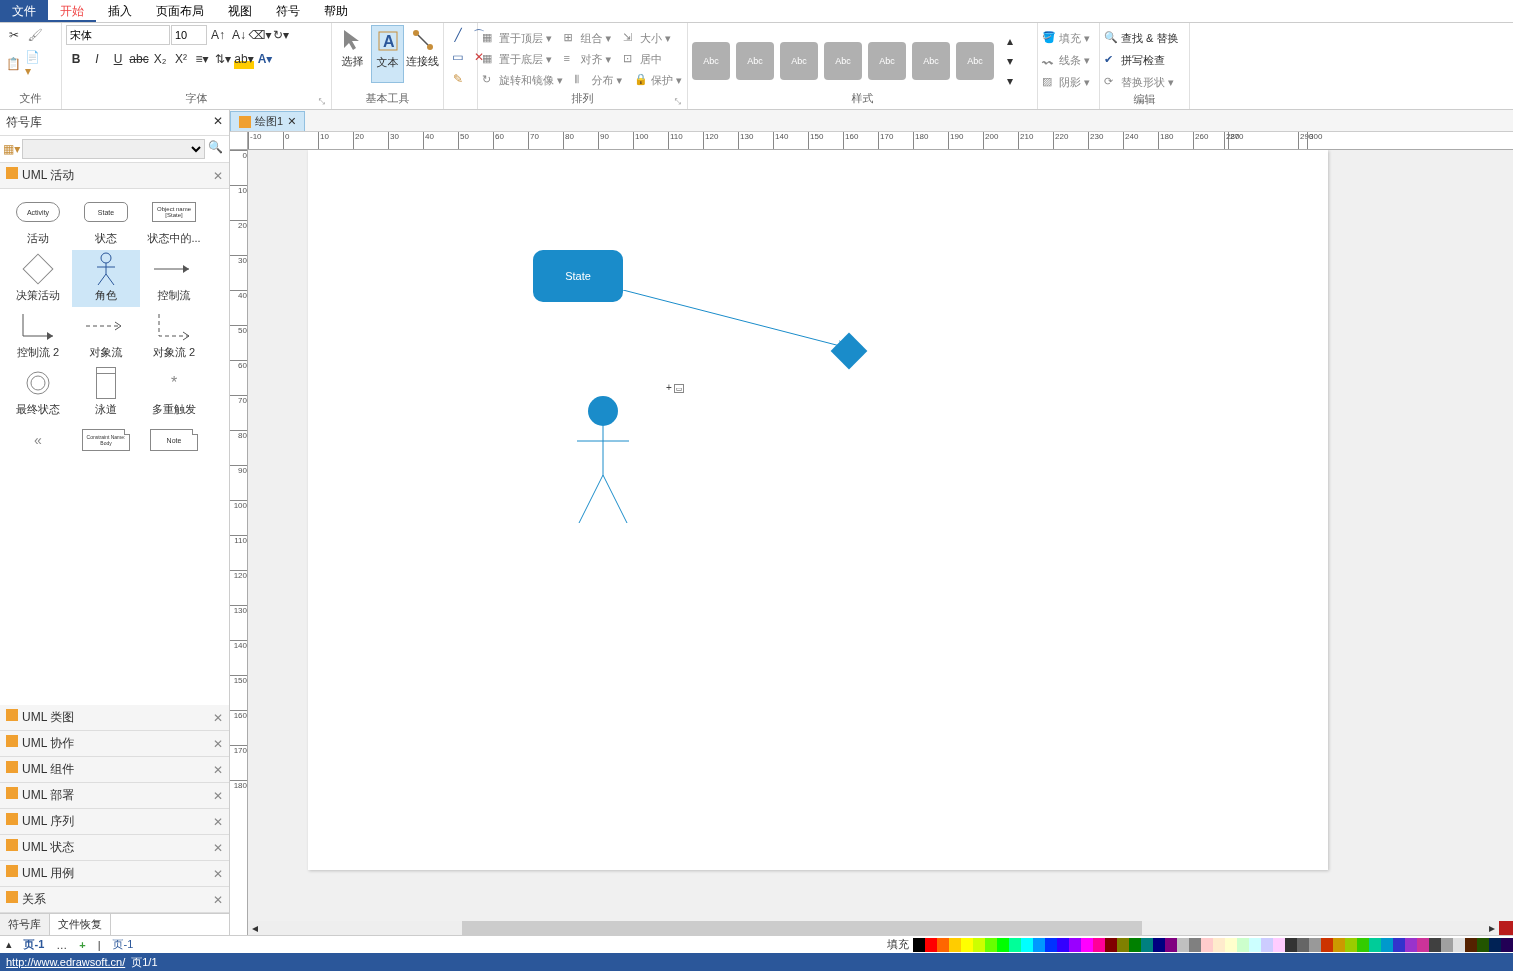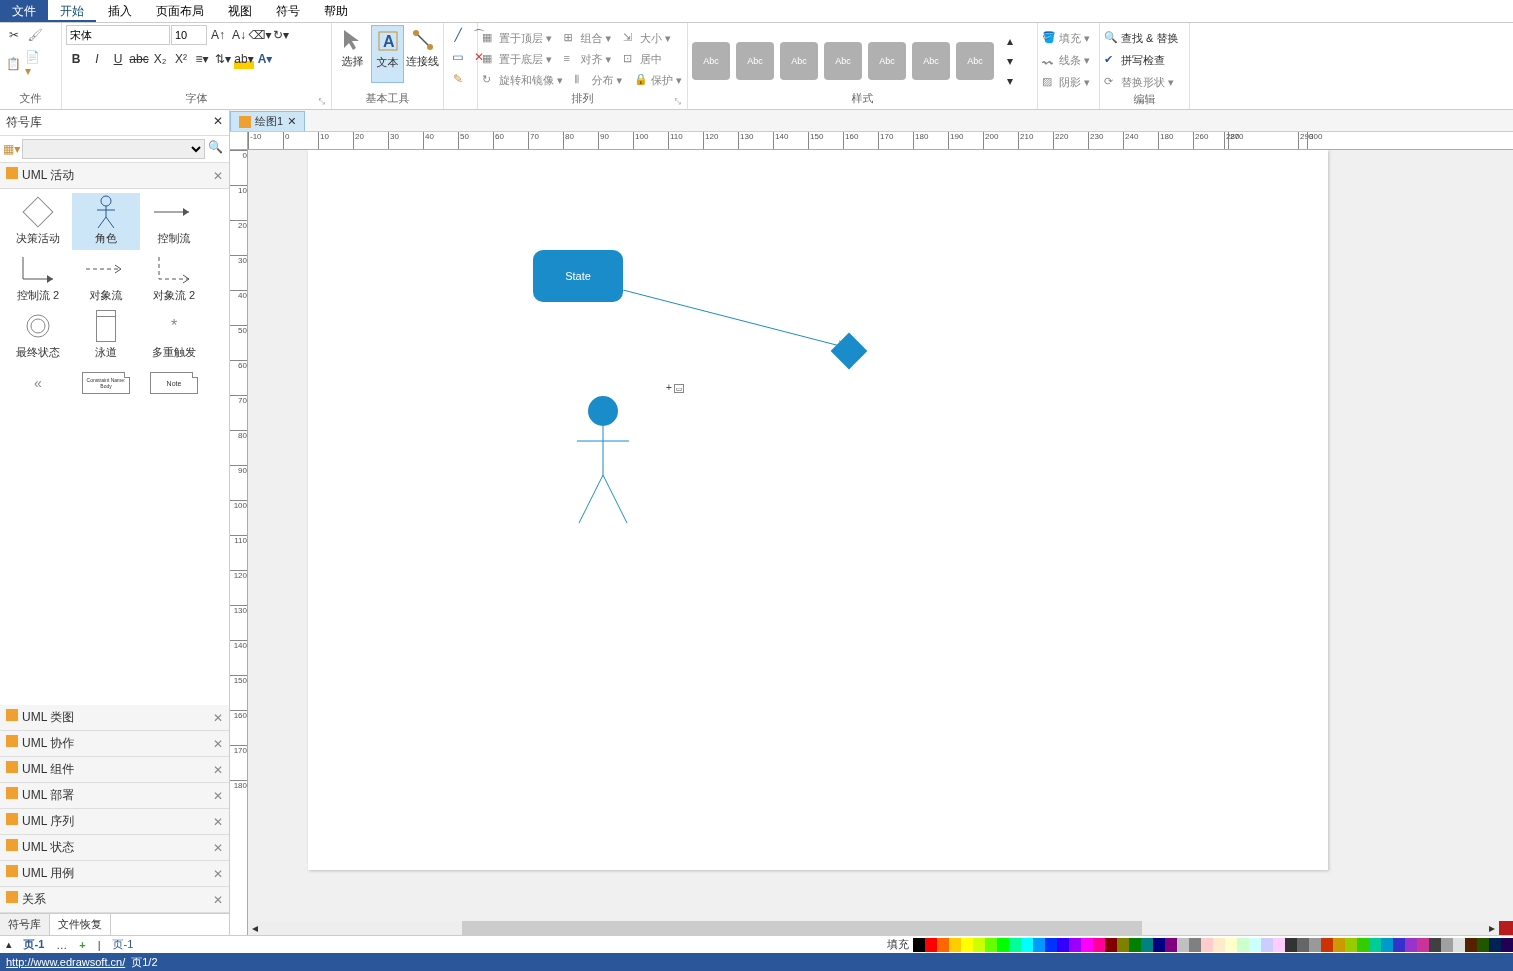--- a/index.html
+++ b/index.html
@@ -2,21 +2,21 @@
 <html><head>
 <meta charset="utf-8">
 <style>
 * { box-sizing: border-box; margin: 0; padding: 0; }
 body { font-family: "Microsoft YaHei", sans-serif; font-size: 12px; color: #333; overflow: hidden; background: #fff; }
 
 
 .menubar { display: flex; height: 23px; background: #fff; border-bottom: 1px solid #ccc; }
 .menu-item { padding: 3px 12px; cursor: pointer; color: #000; }
 .menu-item.file { background: #2b579a; color: #fff; }
-.menu-item.active { color: #0c4a6e; border-bottom: 2px solid #2b579a; }
+.menu-item.active { color: #ef4444; border-bottom: 2px solid #2b579a; }
 
 
 .ribbon { display: flex; height: 87px; border-bottom: 1px solid #ccc; background: #fff; }
 .ribbon-group { border-right: 1px solid #e0e0e0; display: flex; flex-direction: column; padding: 2px 4px; }
 .ribbon-group-body { flex: 1; display: flex; align-items: flex-start; gap: 2px; }
 .ribbon-group-label { text-align: center; font-size: 11px; color: #666; height: 16px; position: relative; }
 .ribbon-group-label .dialog-launcher { position: absolute; right: 2px; bottom: 0; font-size: 8px; color: #888; }
 
 .rg-file { width: 62px; }
 .rg-font { width: 270px; }
@@ -292,20 +292,40 @@
     <div class="sym-search">
       <span style="width:16px;color:#c78e3a">▦▾</span>
       <select></select>
       <span class="search-ico">🔍</span>
     </div>
     <div class="sym-cat">
       <span><span class="cat-ico"></span><span>UML 活动</span></span>
       <span class="close-x">✕</span>
     </div>
     <div class="sym-grid">
+      <div class="sym-row">
+        <div class="sym-cell">
+            <div class="sym-shape">
+              <div style="width:44px;height:20px;border:1px solid #888;border-radius:10px;font-size:7px;display:flex;align-items:center;justify-content:center">Activity</div>
+            </div>
+            <div class="sym-label">活动</div>
+          </div>
+        <div class="sym-cell">
+            <div class="sym-shape">
+              <div style="width:44px;height:20px;border:1px solid #888;border-radius:5px;font-size:7px;display:flex;align-items:center;justify-content:center">State</div>
+            </div>
+            <div class="sym-label">状态</div>
+          </div>
+        <div class="sym-cell">
+            <div class="sym-shape">
+              <div style="width:44px;height:20px;border:1px solid #888;font-size:6px;display:flex;align-items:center;justify-content:center;text-align:center">Object name [State]</div>
+            </div>
+            <div class="sym-label">状态中的...</div>
+          </div>
+      </div>
       <div class="sym-row">
         <div class="sym-cell">
             <div class="sym-shape">
               <div style="width:22px;height:22px;border:1px solid #888;transform:rotate(45deg)"></div>
             </div>
             <div class="sym-label">决策活动</div>
           </div>
         <div class="sym-cell selected">
             <div class="sym-shape">
               <svg width="30" height="34" viewBox="0 0 30 34">
@@ -594,14 +614,14 @@
       <div class="color-sw" style="background: rgb(224, 224, 224);"></div>
       <div class="color-sw" style="background: rgb(85, 34, 0);"></div>
       <div class="color-sw" style="background: rgb(34, 85, 0);"></div>
       <div class="color-sw" style="background: rgb(0, 34, 85);"></div>
       <div class="color-sw" style="background: rgb(34, 0, 85);"></div>
     </div>
 </div>
 
 <div class="statusbar">
   <a href="#">http://www.edrawsoft.cn/</a>
-  <span>页1/2</span>
+  <span>页1/1</span>
 </div>
 
 </body></html>

